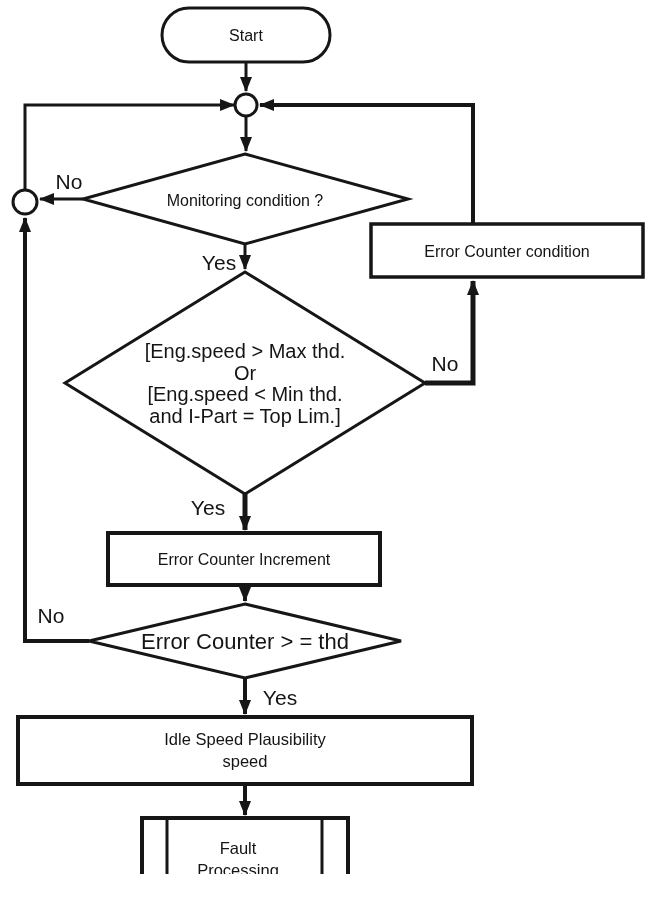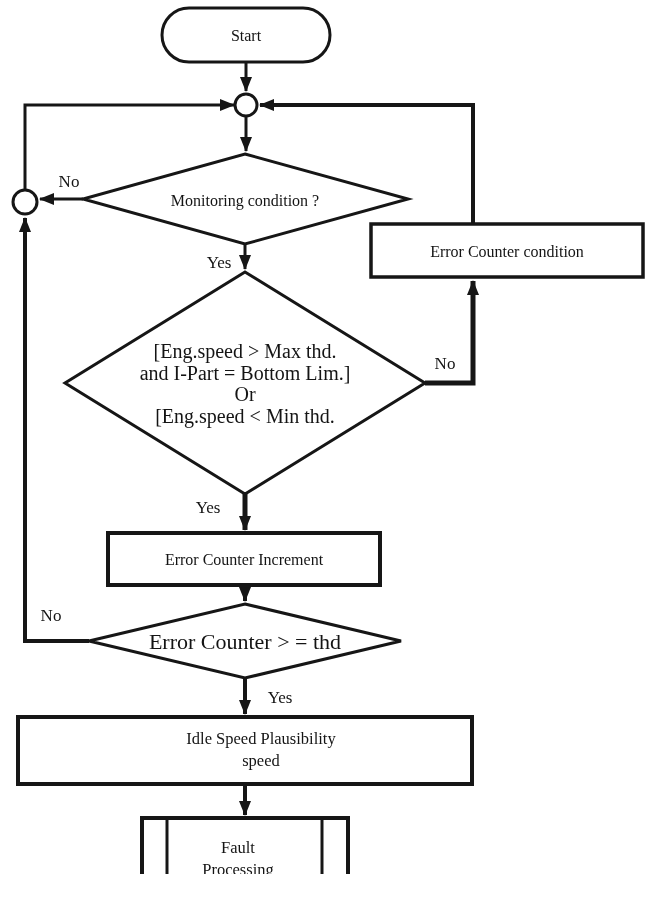--- a/index.html
+++ b/index.html
@@ -1,35 +1,35 @@
 <!DOCTYPE html>
 <html><head>
 <meta charset="utf-8">
 <style>
   html,body{margin:0;padding:0;background:#ffffff;}
   .canvas{
     position:relative;
     width:672px;height:874px;
     background:#ffffff;
-    font-family:Liberation Serif, serif;
+    font-family:Liberation Sans, sans-serif;
     color:#141414;
     overflow:hidden;
   }
   .canvas svg{position:absolute;left:0;top:0;}
   .lbl{
     position:absolute;
     transform:translate(-50%,-50%);
     white-space:nowrap;
     text-align:center;
     font-size:16px;
     line-height:21px;
     color:#141414;
   }
   .lbl.multi{white-space:normal;}
-  .edge-lbl{font-size:17px;text-align:right;}
+  .edge-lbl{font-size:21px;text-align:right;}
   .diamond-text{font-size:20px;line-height:21.5px;}
   .node-lbl{font-size:16px;}
   .big-lbl{font-size:16.5px;line-height:22px;}
 </style>
 </head>
 <body>
 
 <div class="canvas">
 
   <svg width="672" height="910" viewBox="0 0 672 910">
@@ -71,30 +71,30 @@
   </svg>
 
   <div class="lbl node-lbl" style="left:246px;top:35px;">Start</div>
 
   <div class="lbl node-lbl" style="left:245px;top:200px;text-align:right;">Monitoring condition ?</div>
 
   <div class="lbl node-lbl" style="left:507px;top:251px;">Error Counter condition</div>
 
   <div class="lbl multi diamond-text" style="left:245px;top:384px;">
     <div>[Eng.speed &gt; Max thd.</div>
-    <div>and I-Part = Bottom Lim.]</div>
     <div>Or</div>
     <div>[Eng.speed &lt; Min thd.</div>
+    <div>and I-Part = Top Lim.]</div>
   </div>
 
   <div class="lbl node-lbl" style="left:244px;top:559px;">Error Counter Increment</div>
 
   <div class="lbl" style="left:245px;top:641px;font-size:22px;">Error Counter &gt; = thd</div>
 
-  <div class="lbl multi big-lbl" style="left:245px;top:750px;margin-left:16px;">
+  <div class="lbl multi big-lbl" style="left:245px;top:750px;">
     <div>Idle Speed Plausibility</div>
     <div>speed</div>
   </div>
 
   <div class="lbl multi big-lbl" style="left:238px;top:859px;">
     <div>Fault</div>
     <div>Processing</div>
   </div>
 
   <div class="lbl edge-lbl" style="left:69px;top:181px;">No</div>

